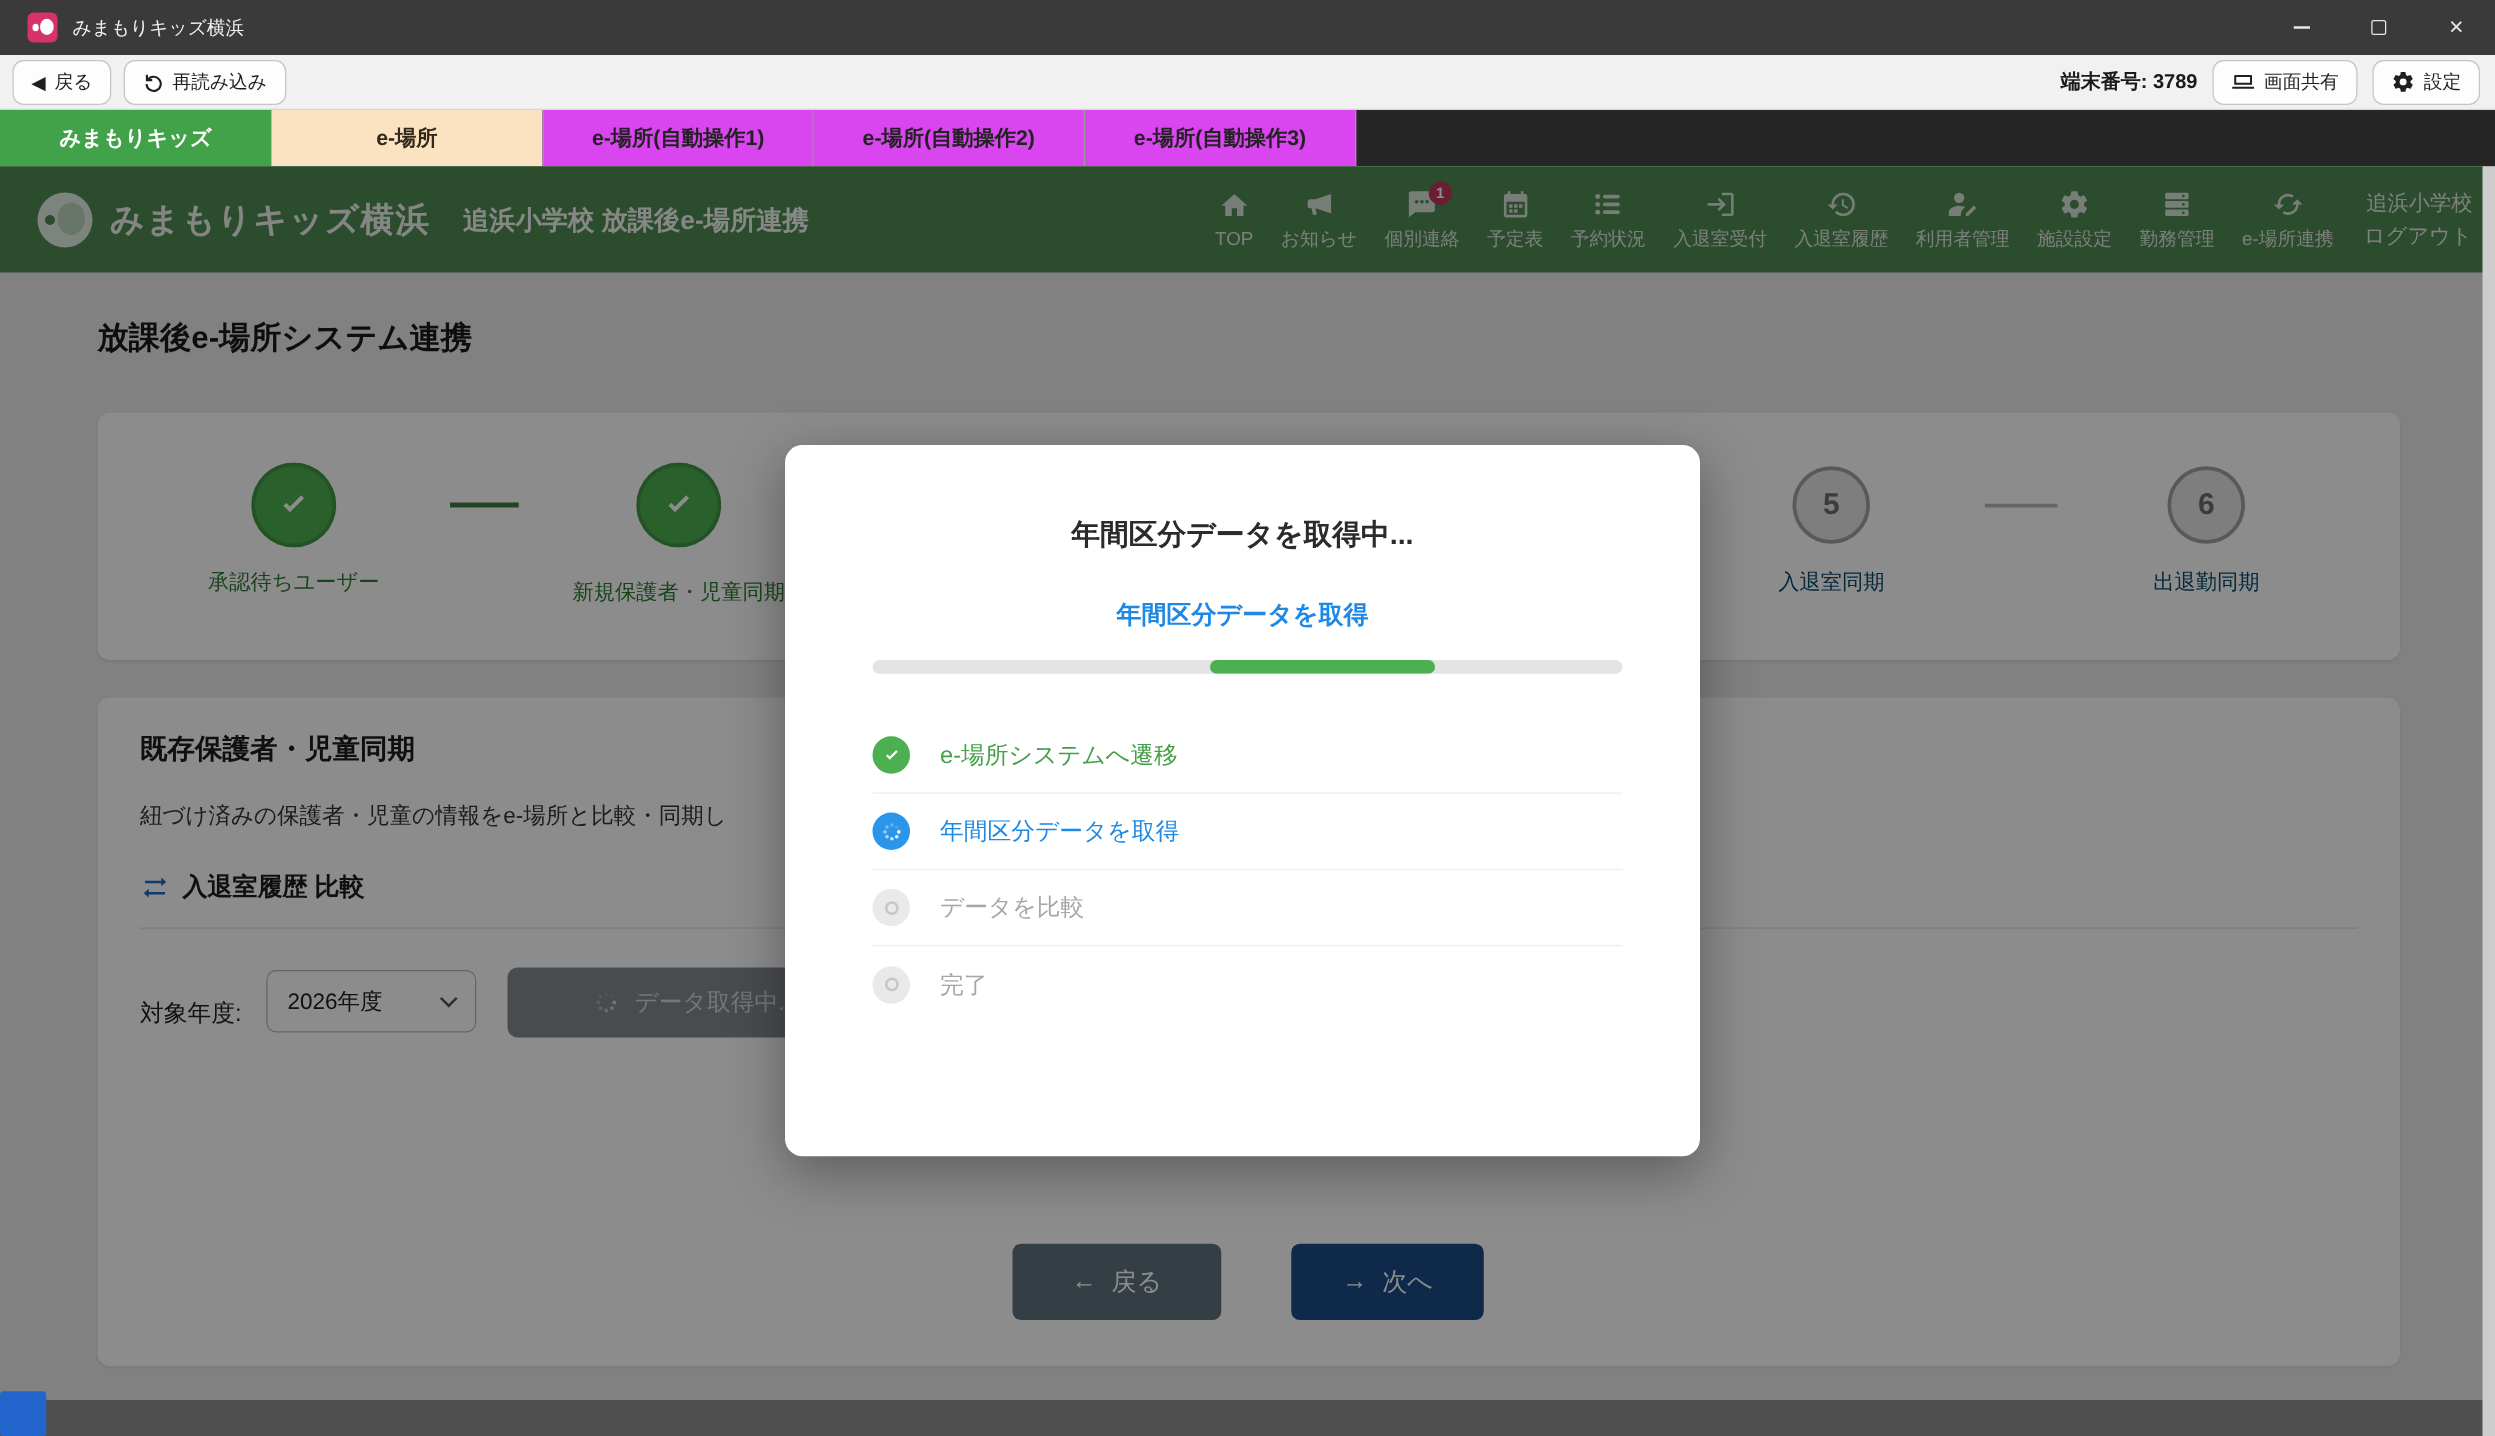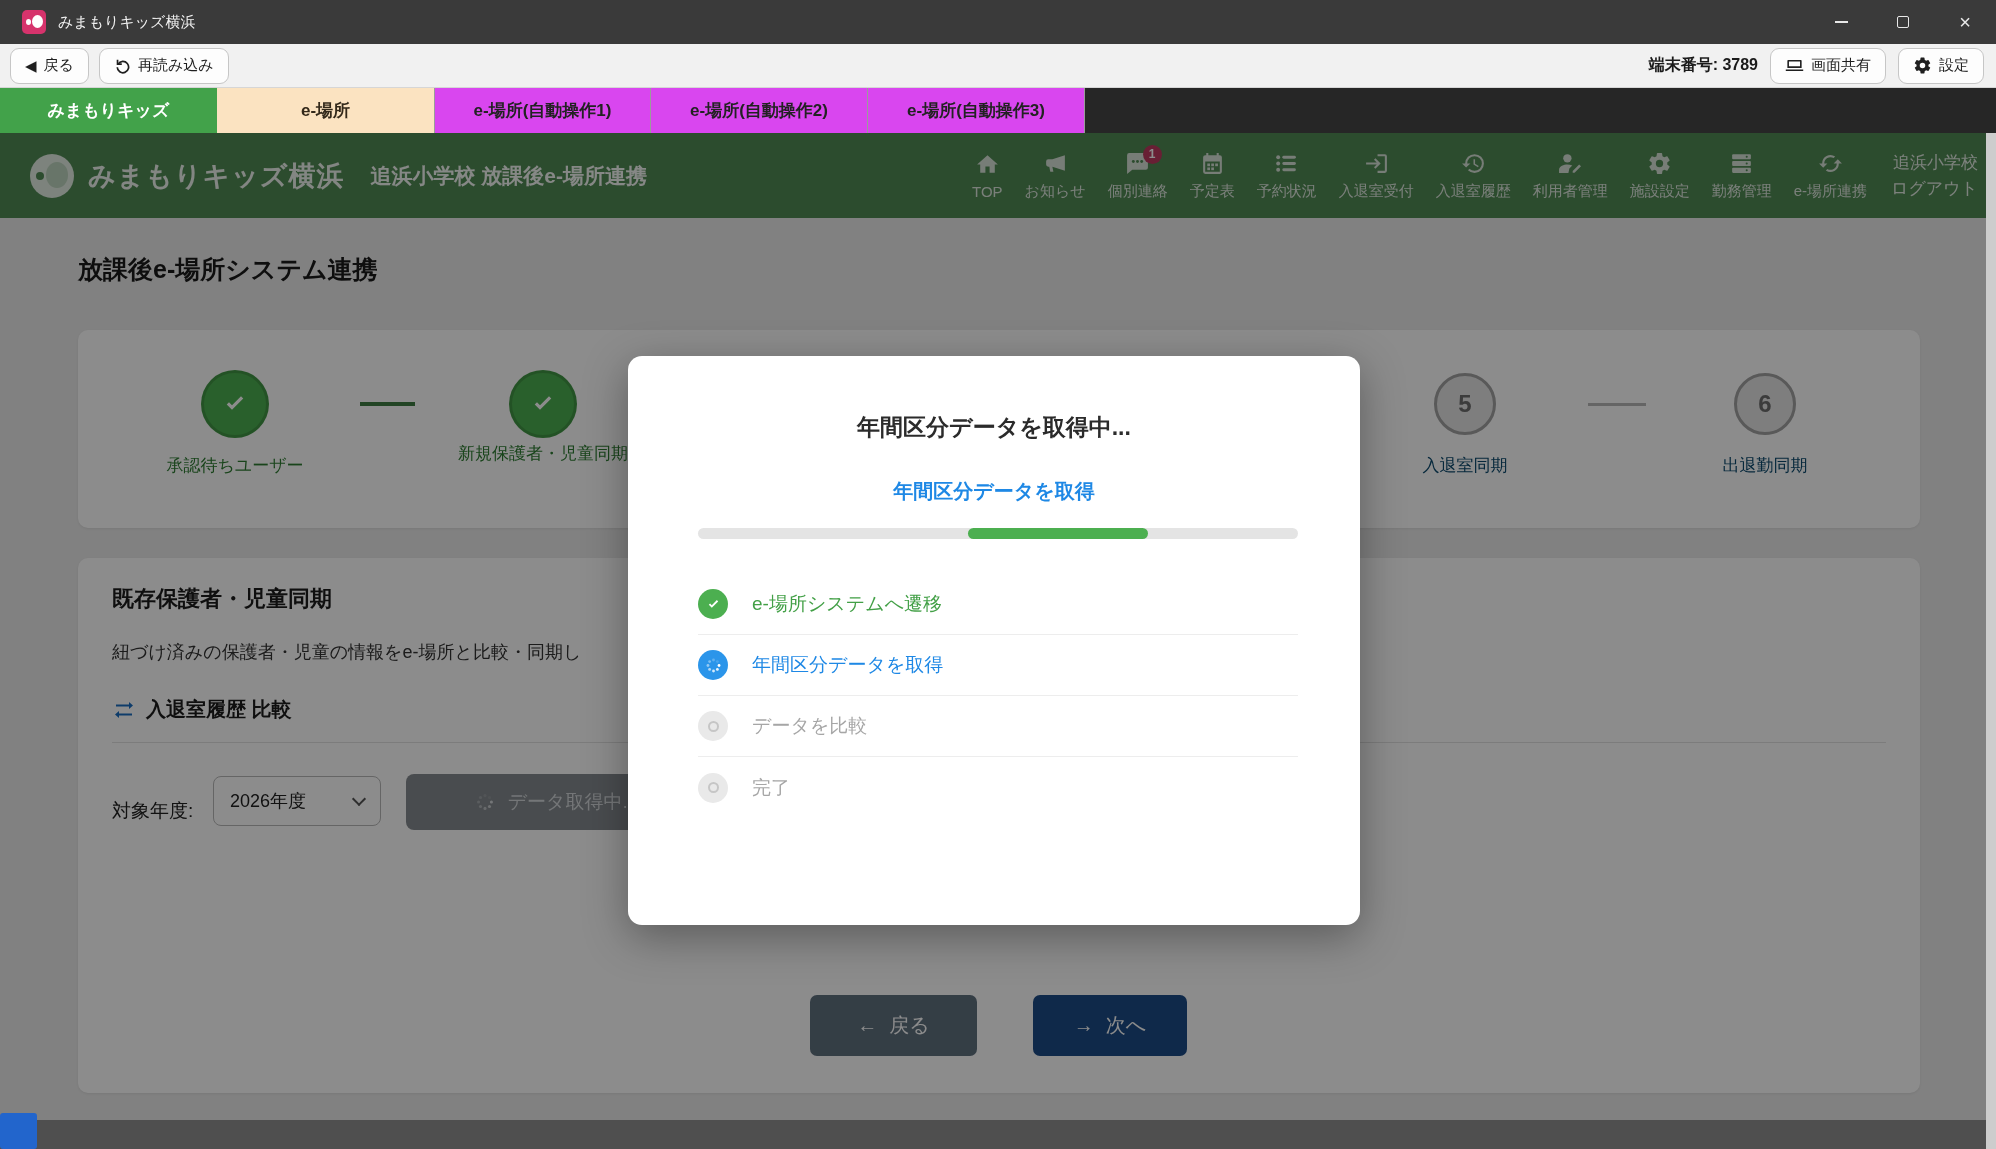--- a/index.html
+++ b/index.html
@@ -315,21 +315,21 @@
 
     <div class="abs connector-done" style="left:282px; top:72px; width:55px; height:4px;"></div>
 
     <div class="abs" style="left:431px; top:40px;">
       <div class="step-circle-done">
           <svg width="30" height="30" viewBox="0 0 24 24">
             <path d="M9.6 16.6 5.4 12.4l1.8-1.8 2.4 2.4 7.2-7.2 1.8 1.8z" fill="#fff"></path>
           </svg>
         </div>
     </div>
-    <div class="abs step-label done" style="left:355px; top:112px;">新規保護者・児童同期</div>
+    <div class="abs step-label done" style="left:355px; top:132px;">新規保護者・児童同期</div>
 
     <div class="abs" style="left:1356px; top:43px;">
       <div class="step-circle-pending">5</div>
     </div>
     <div class="abs step-label pending" style="left:1277px; top:124px;">入退室同期</div>
 
     <div class="abs connector-pending" style="left:1510px; top:73px; width:58px; height:3px;"></div>
 
     <div class="abs" style="left:1656px; top:43px;">
       <div class="step-circle-pending">6</div>

